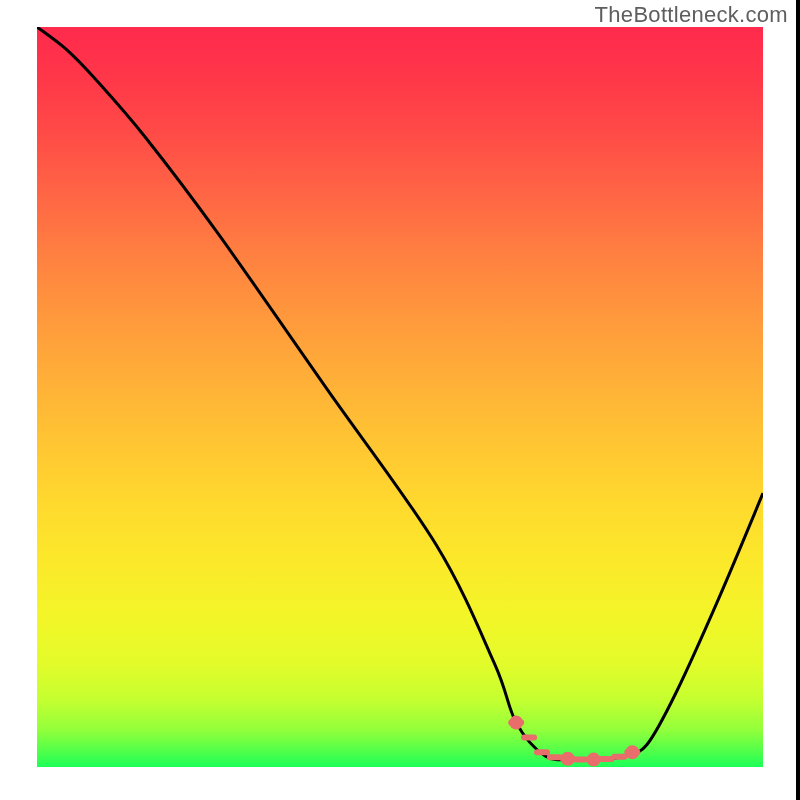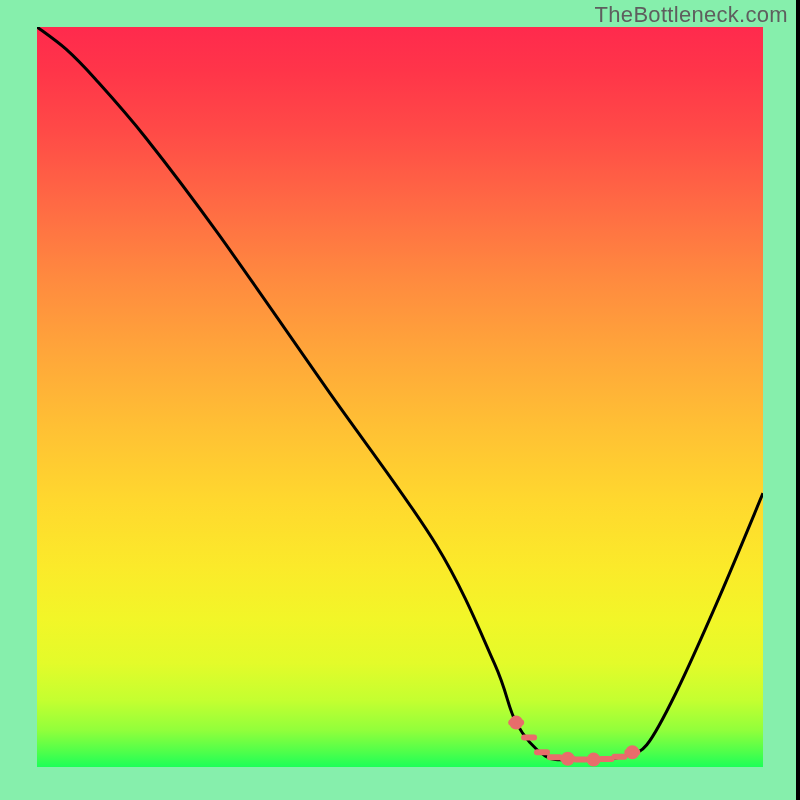--- a/index.html
+++ b/index.html
@@ -8,21 +8,21 @@
     width: 800px;
     height: 800px;
     background: #000;
     overflow: hidden;
     font-family: Arial, Helvetica, sans-serif;
   }
   .frame {
     position: relative;
     width: 796px;
     height: 800px;
-    background: #86efac;
+    background: #ffffff;
   }
   .watermark {
     position: absolute;
     top: 2px;
     right: 8px;
     color: #5e5e5e;
     font-size: 22px;
     font-weight: 500;
     letter-spacing: 0.3px;
     z-index: 10;

